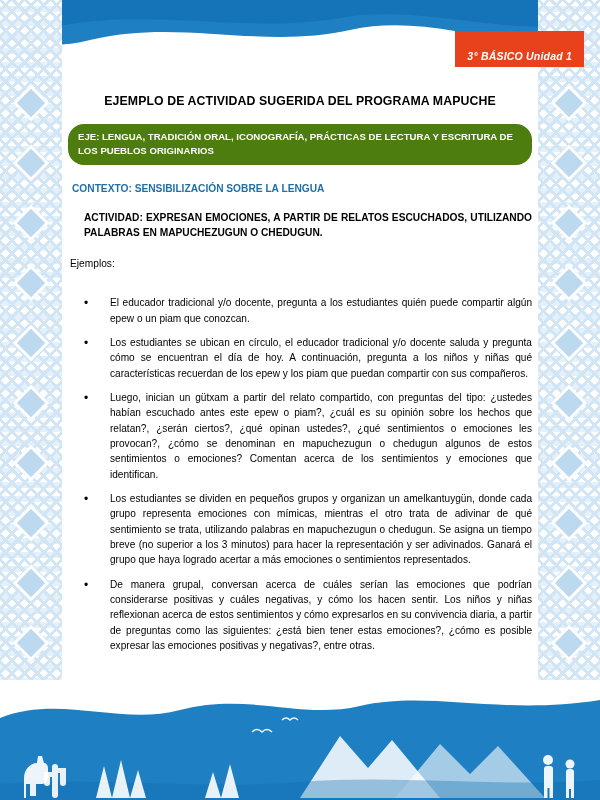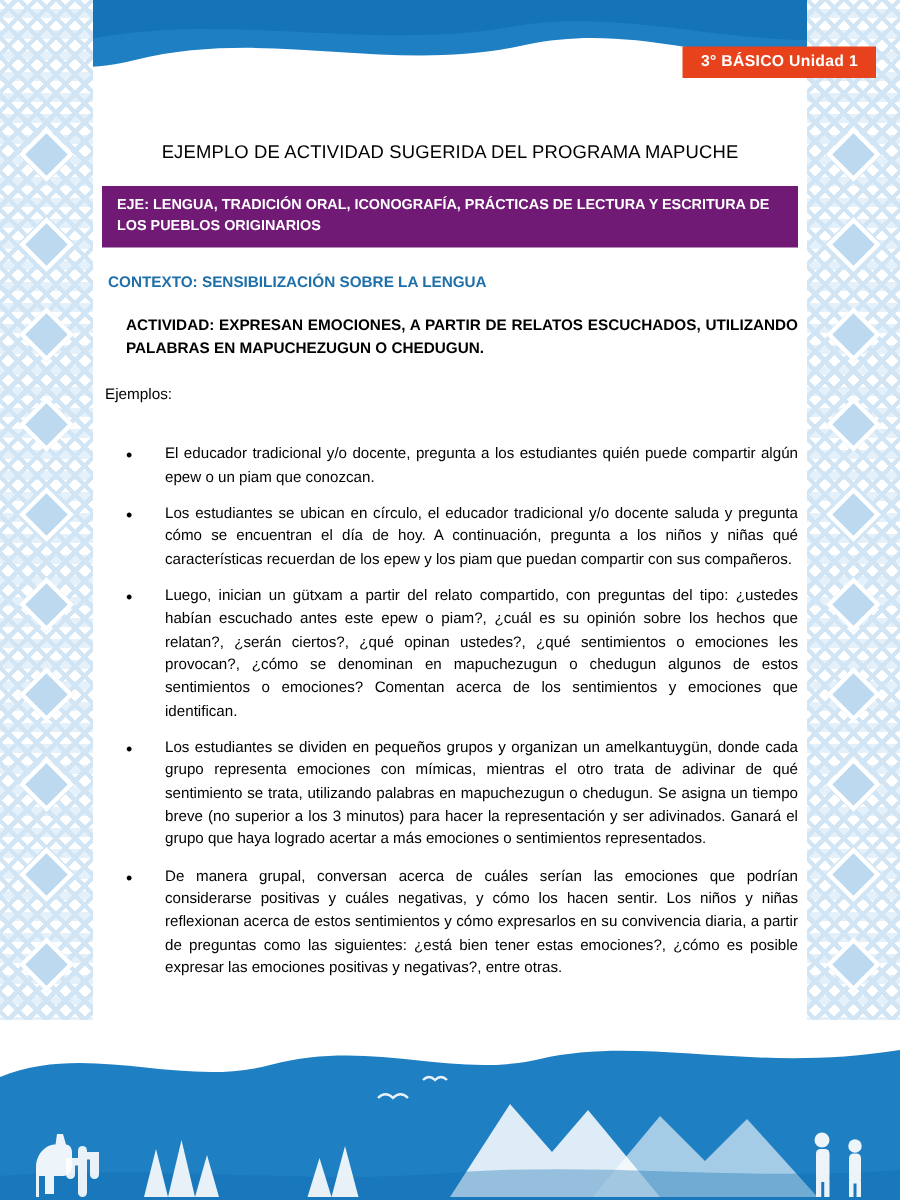--- a/index.html
+++ b/index.html
@@ -66,51 +66,53 @@
 
   
   .badge {
     position: absolute;
     top: 31px;
     right: 16px;
     background: #e8421c;
     color: #ffffff;
     font-size: 10.5px;
     font-weight: bold;
-    padding: 4px 12px 5px 12px;
+    padding: 19px 12px 5px 12px;
     letter-spacing: .2px;
     z-index: 6;
+    font-style: italic;
   }
 
   
   .content {
     position: absolute;
     left: 68px;
     top: 82px;
     width: 464px;
     z-index: 5;
   }
 
   h1.doc-title {
     font-size: 12.3px;
-    font-weight: normal;
+    font-weight: bold;
     text-align: center;
     color: #000000;
     margin: 12px 0 16px 0;
     letter-spacing: .1px;
   }
 
   .eje-bar {
-    background: #701a75;
+    background: #4d7c0f;
     color: #ffffff;
     font-size: 9.6px;
     font-weight: bold;
     line-height: 1.45;
     padding: 6px 10px 7px 10px;
     margin-bottom: 18px;
+    border-radius: 16px;
   }
 
   .contexto {
     color: #1f6fa8;
     font-weight: bold;
     font-size: 10.2px;
     margin: 0 0 16px 4px;
   }
 
   .actividad {

